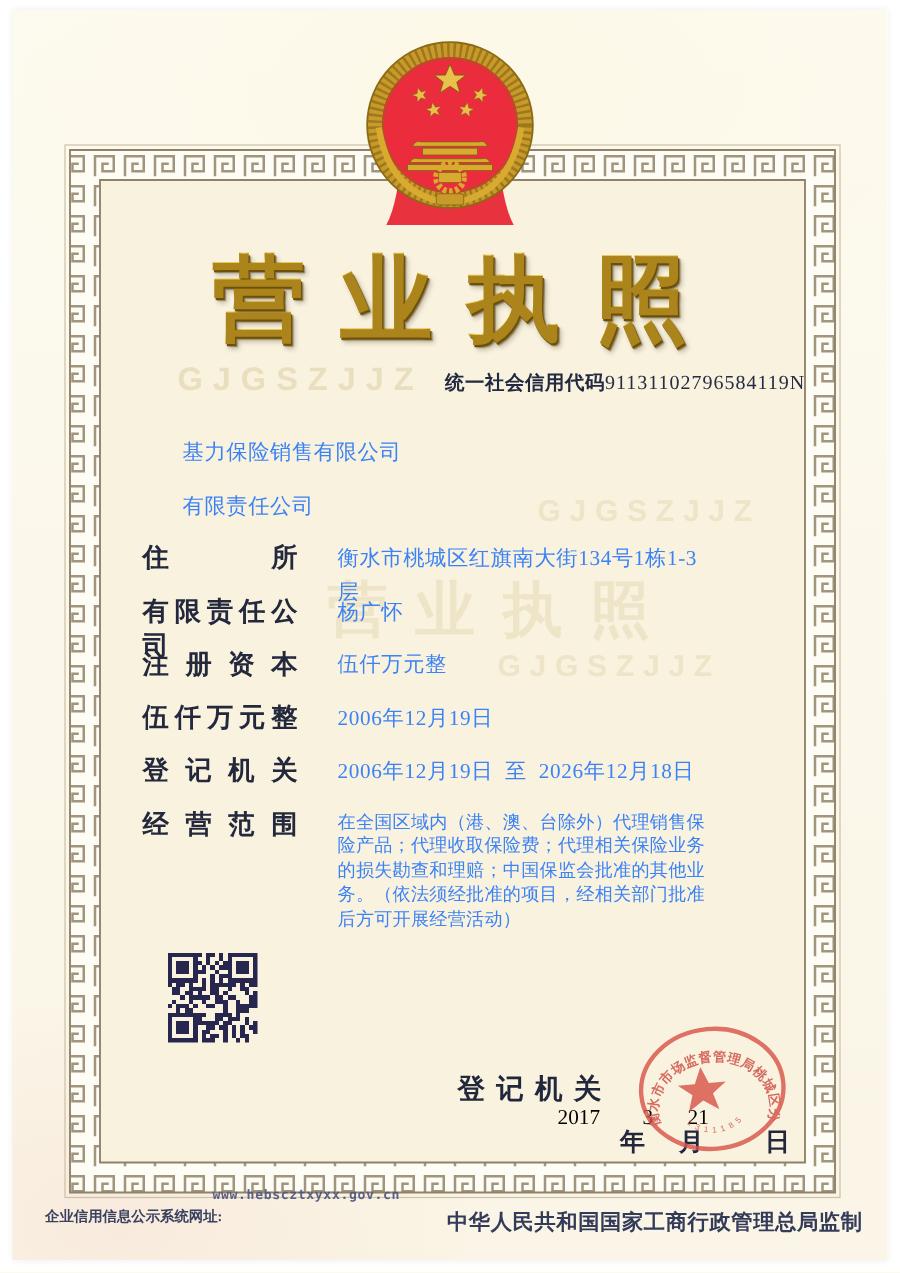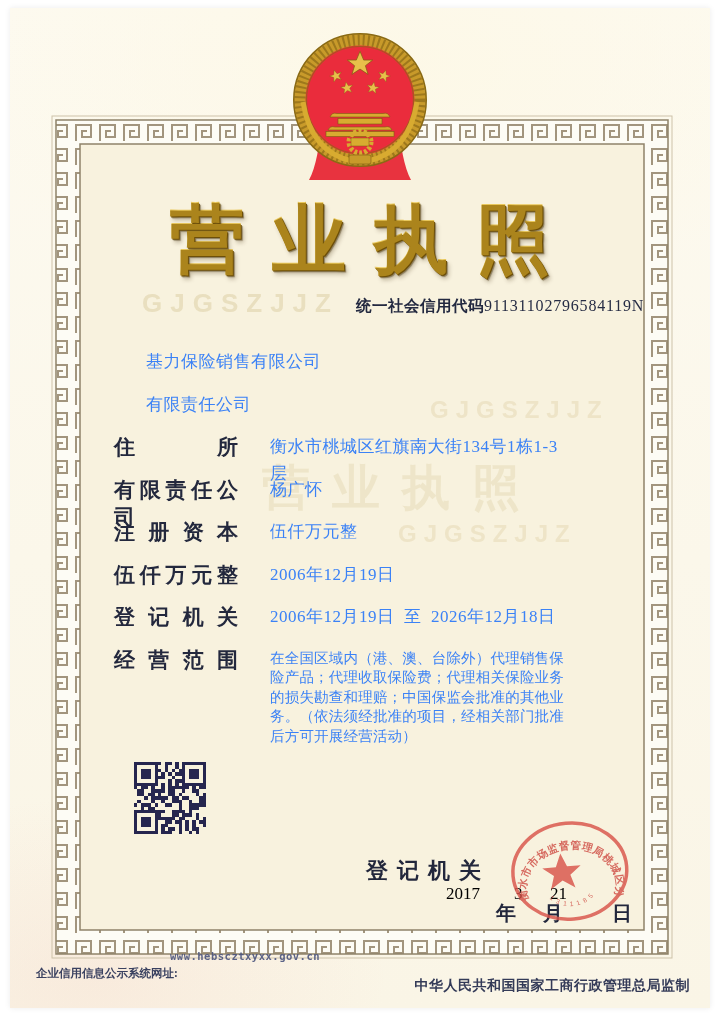--- a/index.html
+++ b/index.html
@@ -42,21 +42,21 @@
     font-size:17px;line-height:27px;color:#3b82f6;letter-spacing:.5px;white-space:pre-wrap;
   }
   .f-value.scope{font-size:14.5px;line-height:19.6px;width:398px;letter-spacing:.2px;padding-top:3px;}
   
   .reg-label{position:absolute;left:366px;top:856px;font-weight:700;font-size:22px;color:#22273c;letter-spacing:9px;}
   .reg-num{position:absolute;font-family:"Liberation Serif",serif;font-size:17px;color:#000000;}
   .reg-unit{position:absolute;font-weight:700;font-size:20px;color:#22273c;}
   
   .footer-left{position:absolute;left:36px;top:966px;font-family:"Liberation Serif",serif;font-weight:700;font-size:11.5px;color:#3a4160;}
   .footer-url{position:absolute;left:170px;top:950px;font-family:"DejaVu Sans Mono",monospace;font-weight:700;font-size:10.5px;letter-spacing:.5px;color:#4a547e;opacity:.9;}
-  .footer-right{position:absolute;right:30px;top:966px;font-family:"Liberation Serif",serif;font-weight:700;font-size:14px;color:#343b58;letter-spacing:.5px;margin-top:11px;}
+  .footer-right{position:absolute;right:30px;top:966px;font-family:"Liberation Serif",serif;font-weight:700;font-size:17px;color:#343b58;letter-spacing:.5px;}
   
   .wm{position:absolute;pointer-events:none;font-weight:700;}
   .wm-code1{left:142px;top:288px;font-size:26px;letter-spacing:8px;color:rgba(216,199,153,.45);}
   .wm-code2{left:430px;top:396px;font-size:24px;letter-spacing:7px;color:rgba(220,206,162,.38);}
   .wm-code3{left:398px;top:520px;font-size:24px;letter-spacing:7px;color:rgba(222,208,166,.40);}
   .wm-title{left:262px;top:456px;font-size:48px;letter-spacing:22px;color:rgba(224,211,172,.42);}
   .abs{position:absolute;}
 </style>
 </head>
 <body>

